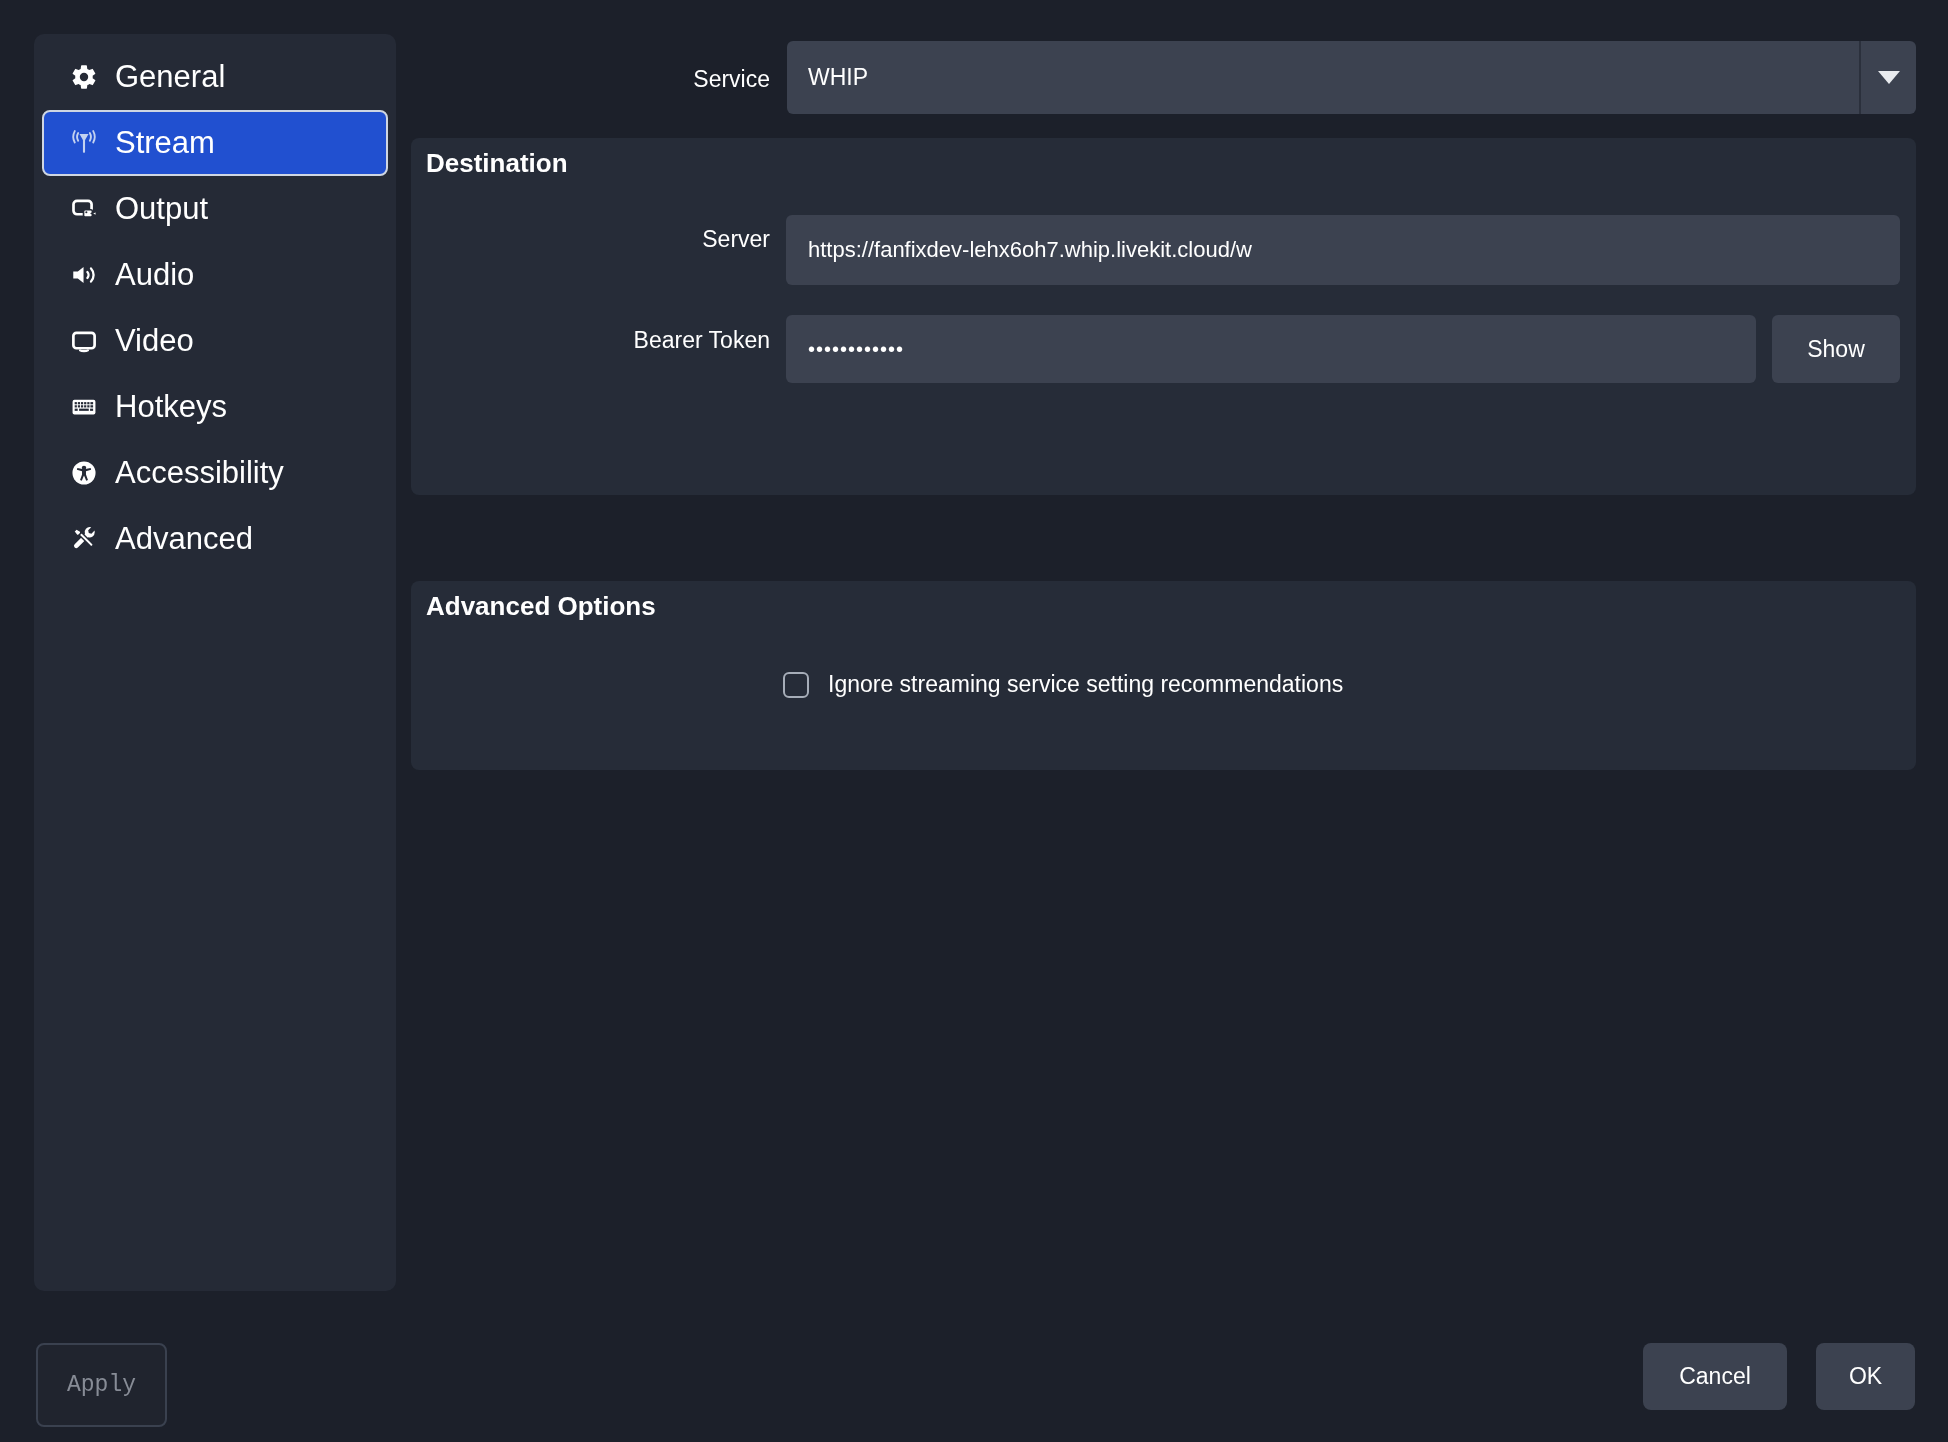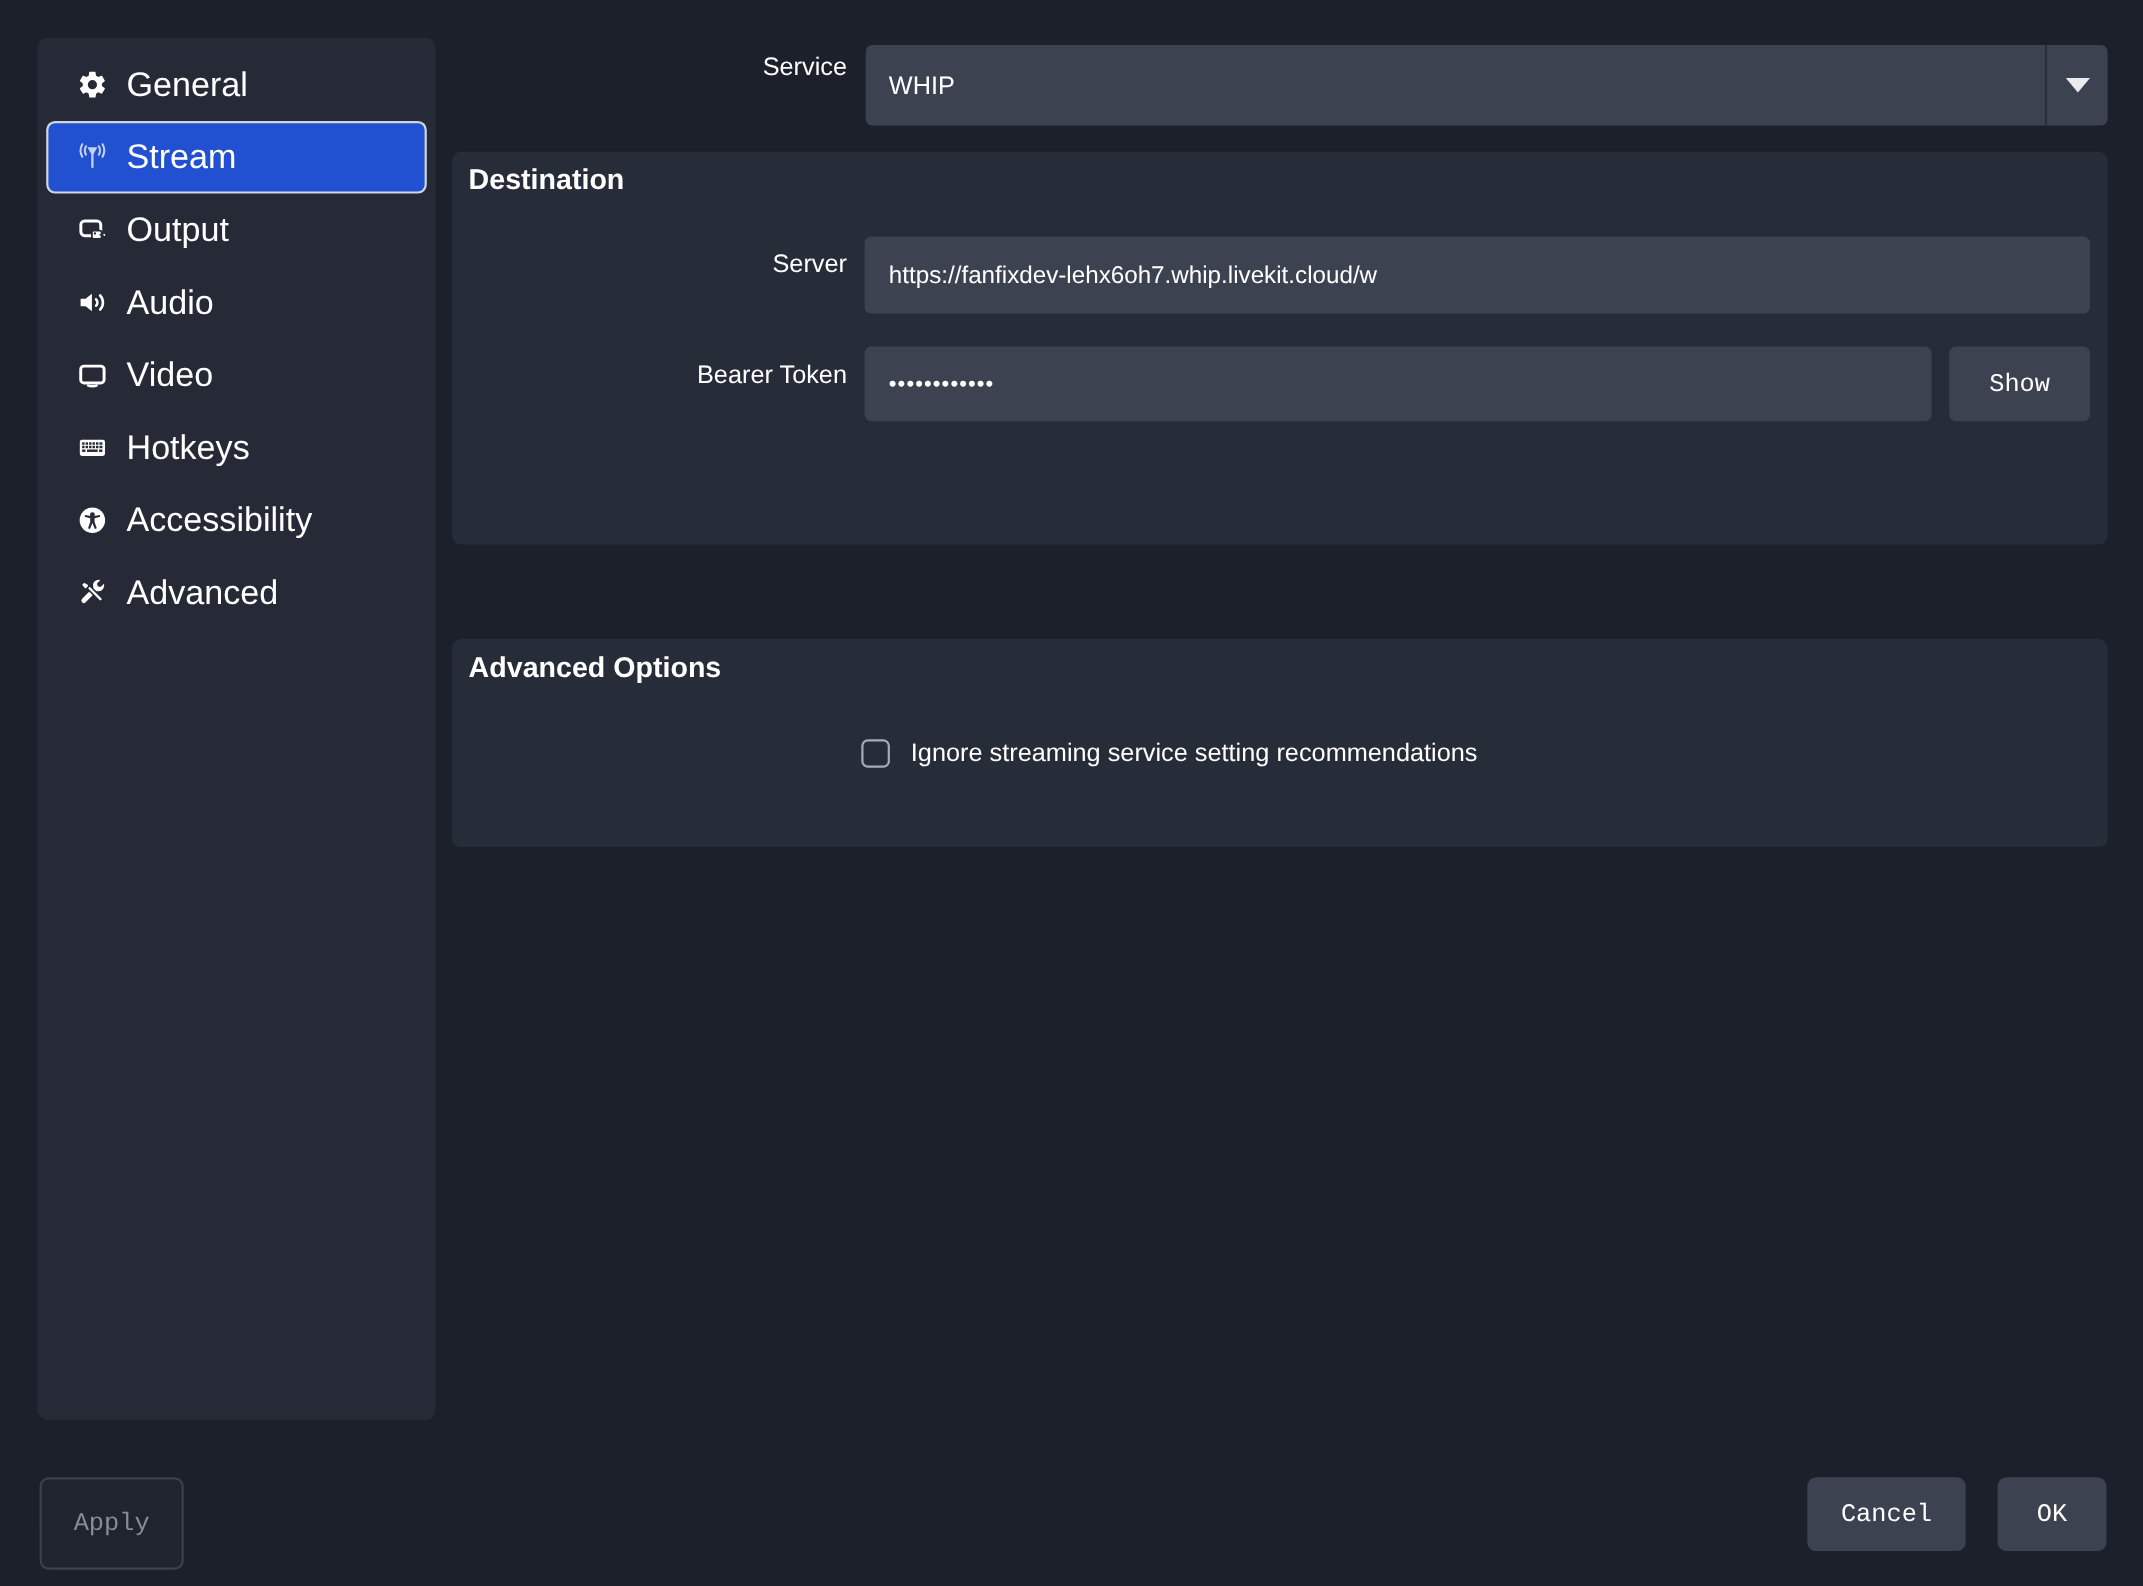--- a/index.html
+++ b/index.html
@@ -56,21 +56,21 @@
   }
   .panel-title{font-size:26px;font-weight:bold;color:#ffffff;position:absolute;left:15px;top:10px;}
 
   .text-input{
     position:absolute;background:#3c4250;border:none;border-radius:6px;
     color:#ffffff;font-size:22px;padding:0 22px;box-sizing:border-box;outline:none;
     font-family:"Liberation Sans","DejaVu Sans",sans-serif;
   }
   .btn{
     border:none;border-radius:6px;background:#3c4250;color:#ffffff;font-size:23px;
-    font-family:Liberation Mono, monospace;cursor:default;
+    font-family:Liberation Sans, sans-serif;cursor:default;
   }
 
   
   .checkbox-row{position:absolute;left:783px;top:671px;display:flex;align-items:center;gap:19px;}
   .checkbox{
     width:26px;height:26px;border:2.5px solid #a6adb8;border-radius:6px;background:transparent;
     box-sizing:border-box;
   }
   .checkbox-label{font-size:23px;color:#ffffff;}
 
@@ -188,21 +188,21 @@
           <g stroke="#252a36" stroke-width="1.2">
             <path d="M3.3 5.6l2.3-2.3L9.2 5.6v1.6L7.5 8.9H5.9z"></path>
             <path d="M7.8 8.5l2.1-2.1 9.6 9.6a1.5 1.5 0 0 1-2.1 2.1z"></path>
           </g>
         </svg>
       </span>
     <span class="nav-label">Advanced</span>
   </div>
   </nav>
 
-<div class="field-label" style="left:530px;top:46px;">Service</div>
+<div class="field-label" style="left:530px;top:65px;">Service</div>
 <div class="select" role="combobox">
   <span class="select-value">WHIP</span>
   <span class="select-arrow-zone">
     <span class="select-arrow"></span>
   </span>
 </div>
 
 <section class="panel" style="top:138px;height:357px;">
   <h2 class="panel-title" style="margin:0;">Destination</h2>
 </section>

